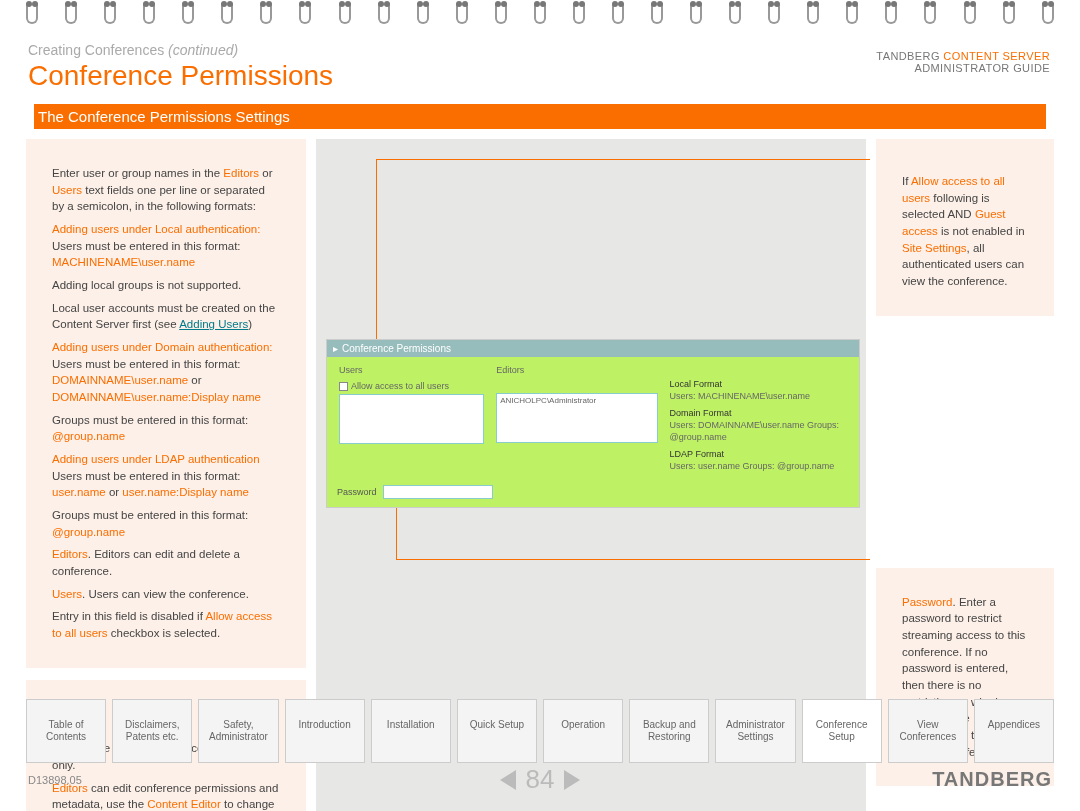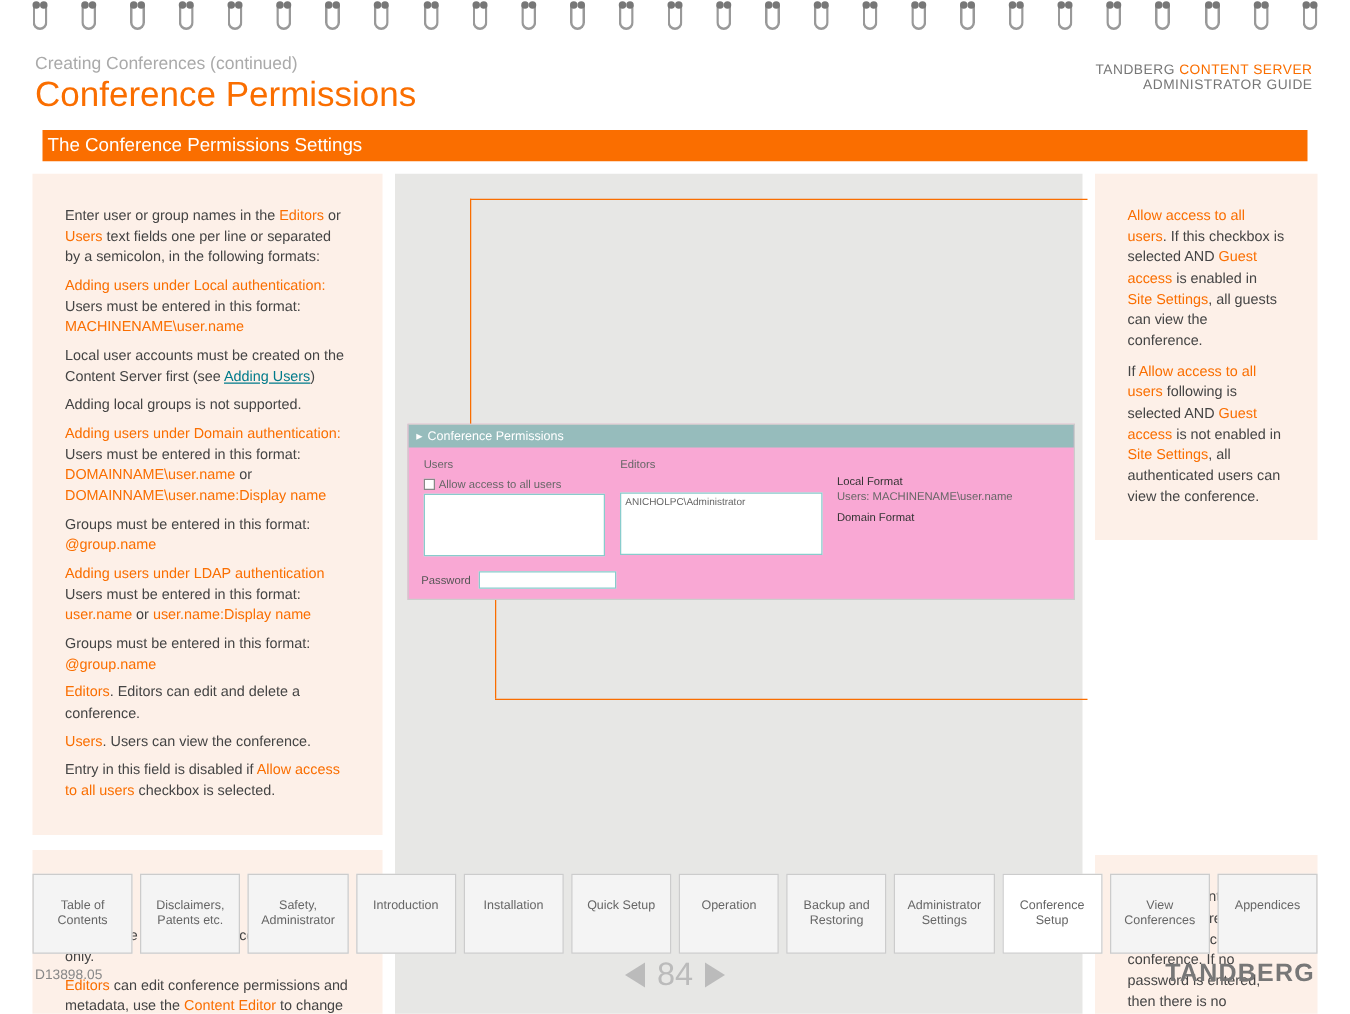--- a/index.html
+++ b/index.html
@@ -6,39 +6,39 @@
   body { font-family: Arial, Helvetica, sans-serif; background:#fff; width:1080px; height:811px; position:relative; color:#555; }
   .binding { position:absolute; top:4px; left:26px; right:26px; height:24px; display:flex; justify-content:space-between; }
   .ring { width:12px; height:20px; border:2px solid #999; border-top:none; border-bottom-left-radius:8px; border-bottom-right-radius:8px; position:relative; }
   .ring::before, .ring::after { content:''; position:absolute; width:6px; height:6px; background:#777; border-radius:50%; top:-3px; }
   .ring::before { left:-2px; } .ring::after { right:-2px; }
 
   .page { position:absolute; top:24px; left:20px; right:20px; bottom:10px; }
 
   .hdr { position:relative; padding:18px 8px 0 8px; }
   .breadcrumb { font-size:14px; color:#aaa; }
-  .breadcrumb .it { }
+  .breadcrumb .it { font-style:italic; }
   .title { font-size:28px; color:#fa6e00; margin-top:2px; }
   .hdr-right { position:absolute; right:10px; top:26px; text-align:right; font-size:11px; color:#777; letter-spacing:0.4px; }
   .orange { color:#fa6e00; }
   .banner { background:#fa6e00; color:#fff; text-align:left; font-size:15px; padding:4px; margin:12px 6px 0 6px; }
 
   .content { display:flex; padding:10px 6px 0 6px; gap:10px; }
   .col-left { width:280px; }
   .col-mid { flex:1; background:#e7e7e5; min-height:560px; position:relative; padding:10px; }
   .col-right { width:178px; }
 
   .box { background:#fdf0e8; padding:26px; font-size:11.5px; line-height:1.45; color:#444; }
   .box + .box { margin-top:12px; }
   .sec-h { color:#fa6e00; }
   a.ul { color:#007a8a; text-decoration:underline; }
   .bulb { width:24px; height:24px; margin-bottom:6px; }
 
   
-  .shot { background:#f9a8d4; border:1px solid #ccc; position:absolute; left:10px; right:6px; top:200px; }
+  .shot { background:#bef264; border:1px solid #ccc; position:absolute; left:10px; right:6px; top:200px; }
   .shot-hdr { background:#96bcbc; color:#fff; font-size:10px; padding:3px 6px; }
   .shot-body { display:flex; padding:6px; font-size:9px; color:#666; }
   .shot-col { flex:1; padding:2px 6px; }
   .shot-field { border:1px solid #8cc; height:50px; margin-top:3px; position:relative; background:#fff;}
   .chk { font-size:9px; display:flex; align-items:center; gap:3px; margin-top:6px;}
   .chkbox { width:9px; height:9px; border:1px solid #888; background:#fff;}
   .shot-pwd { display:flex; align-items:center; gap:6px; padding:4px 10px 8px 10px; font-size:9px;}
   .pwd-input { border:1px solid #8cc; width:110px; height:14px; background:#fff;}
   .shot-desc { font-size:9px; color:#666; line-height:1.3; }
   .shot-desc b { color:#333; font-weight:normal; }
@@ -108,22 +108,22 @@
   </div>
 
   <div class="content">
 
     <div class="col-left">
       <div class="box">
         <p><span>Enter user or group names in the </span><span class="sec-h">Editors</span><span> or </span><span class="sec-h">Users</span><span> text fields one per line or separated by a semicolon, in the following formats:</span></p>
         <p class="sec-h" style="margin-top:6px">Adding users under Local authentication:</p>
         <p>Users must be entered in this format:</p>
         <p class="sec-h">MACHINENAME\user.name</p>
+        <p style="margin-top:6px">Adding local groups is not supported.</p>
         <p style="margin-top:6px"><span>Local user accounts must be created on the Content Server first (see </span><a class="ul">Adding Users</a><span>)</span></p>
-        <p style="margin-top:6px">Adding local groups is not supported.</p>
         <p class="sec-h" style="margin-top:6px">Adding users under Domain authentication:</p>
         <p>Users must be entered in this format:</p>
         <p><span class="sec-h">DOMAINNAME\user.name</span><span> or </span><span class="sec-h">DOMAINNAME\user.name:Display name</span></p>
         <p style="margin-top:6px"><span>Groups must be entered in this format: </span><span class="sec-h">@group.name</span></p>
         <p class="sec-h" style="margin-top:6px">Adding users under LDAP authentication</p>
         <p><span>Users must be entered in this format: </span><span class="sec-h">user.name</span><span> or </span><span class="sec-h">user.name:Display name</span></p>
         <p style="margin-top:6px"><span>Groups must be entered in this format: </span><span class="sec-h">@group.name</span></p>
         <p style="margin-top:6px"><span class="sec-h">Editors</span><span>. Editors can edit and delete a conference.</span></p>
         <p style="margin-top:6px"><span class="sec-h">Users</span><span>. Users can view the conference.</span></p>
         <p style="margin-top:6px"><span>Entry in this field is disabled if </span><span class="sec-h">Allow access to all users</span><span> checkbox is selected.</span></p>
@@ -167,33 +167,33 @@
           </div>
           <div class="shot-col" style="flex:1">
             <div>Editors</div>
             <div style="height:15px"></div>
             <div class="shot-field">
                 <span style="position:absolute;top:2px;left:3px;font-size:8px">ANICHOLPC\Administrator</span>
               </div>
           </div>
           <div class="shot-col shot-desc" style="flex:1.1; padding-top:16px">
             <p><b>Local Format</b><br><span>Users: MACHINENAME\user.name</span></p>
-            <p style="margin-top:6px"><b>Domain Format</b><br></p>
+            <p style="margin-top:6px"><b>Domain Format</b><br><span>Users: DOMAINNAME\user.name  Groups: @group.name</span></p>
+            <p style="margin-top:6px"><b>LDAP Format</b><br><span>Users: user.name  Groups: @group.name</span></p>
           </div>
         </div>
         <div class="shot-pwd">
           <span>Password</span>
           <div class="pwd-input"></div>
         </div>
       </div>
     </div>
 
     <div class="col-right">
       <div class="box">
-        <p><span class="sec-h">Allow access to all users</span><span>. If this checkbox is selected AND </span><span class="sec-h">Guest access</span><span> is enabled in </span><span class="sec-h">Site Settings</span><span>, all guests can view the conference.</span></p>
         <p style="margin-top:8px"><span>If </span><span class="sec-h">Allow access to all users</span><span> following is selected AND </span><span class="sec-h">Guest access</span><span> is not enabled in </span><span class="sec-h">Site Settings</span><span>, all authenticated users can view the conference.</span></p>
       </div>
       <div style="height:252px"></div>
       <div class="box">
         <p><span class="sec-h">Password</span><span>. Enter a password to restrict streaming access to this conference. If no password is entered, then there is no restriction on who has access to the conference if they can view the conference list.</span></p>
       </div>
     </div>
 
   </div>
 

